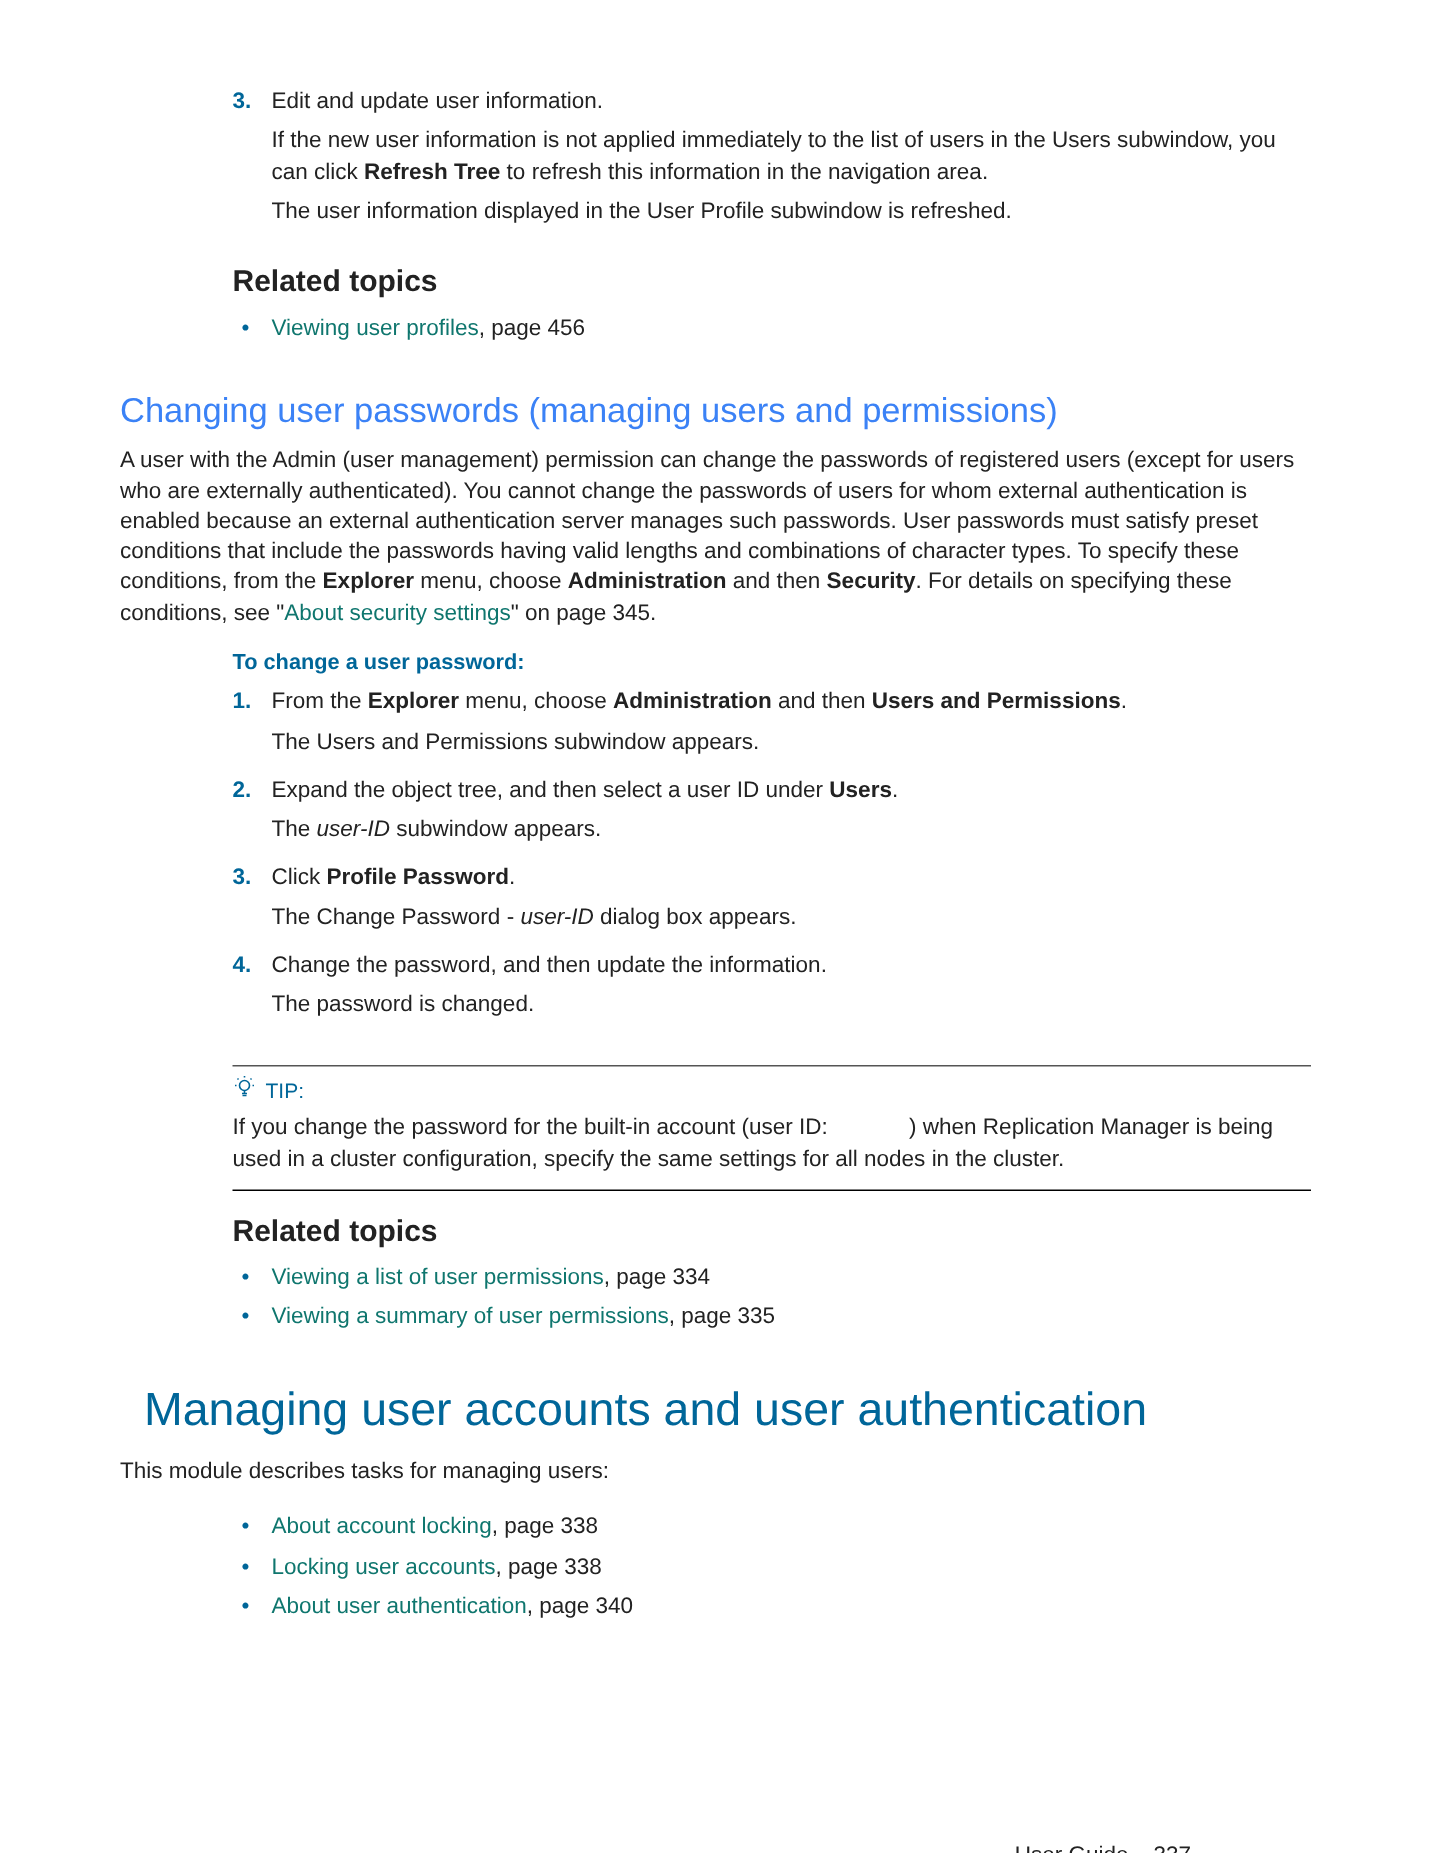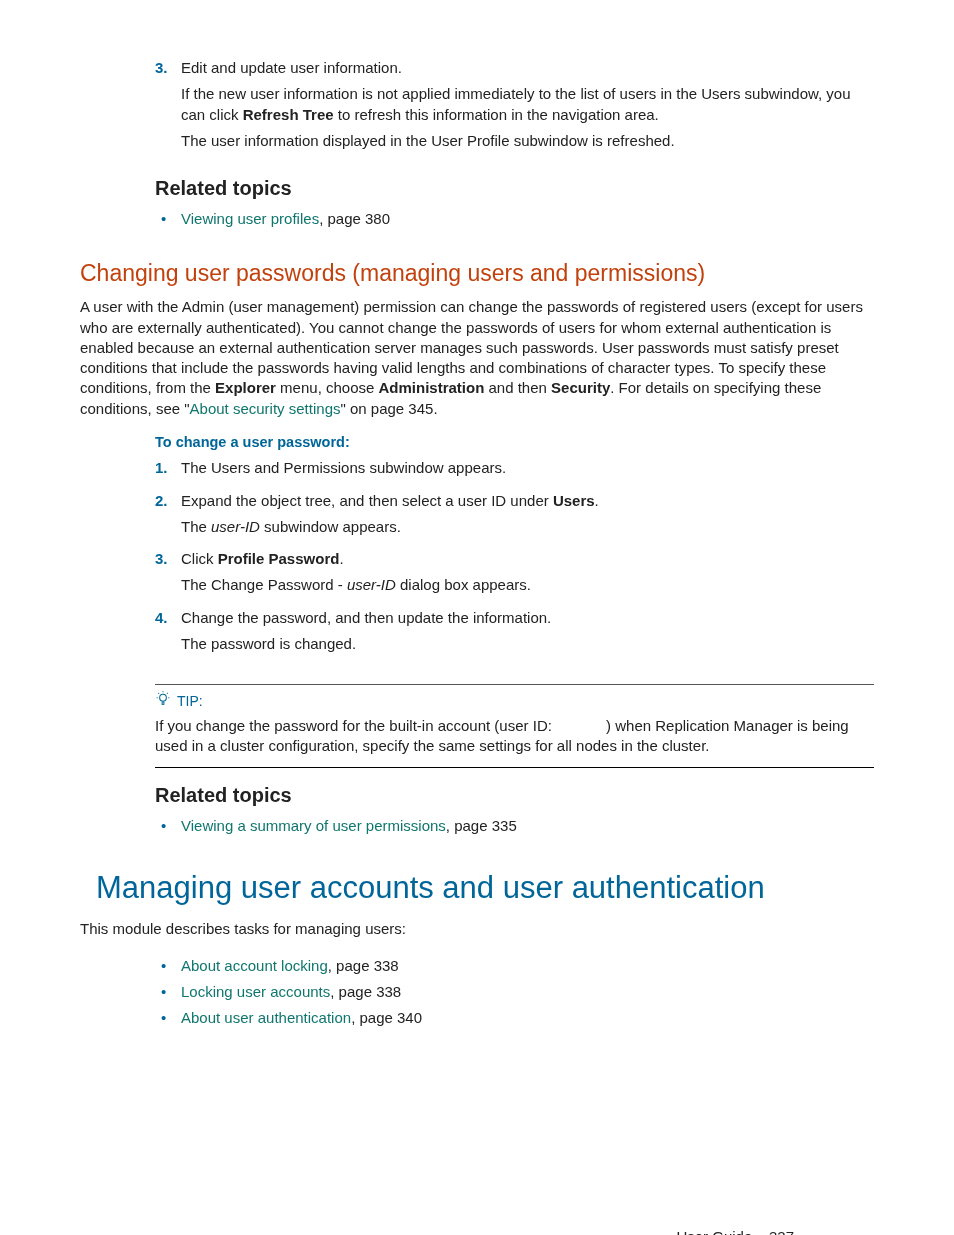--- a/index.html
+++ b/index.html
@@ -18,21 +18,21 @@
     font-stretch: condensed;
     font-size: 31px;
     color: #006699;
     font-weight: 400;
     margin: 28px 0 10px 16px;
   }
   .h2 {
     font-family: "Arial Narrow", Arial, sans-serif;
     font-stretch: condensed;
     font-size: 23px;
-    color: #c2410c;
+    color: #3b82f6;
     font-weight: 400;
     margin: 26px 0 8px 0;
   }
   .body-indent { margin-left: 75px; }
   .para { margin: 4px 0 14px 0; }
   .proc-label {
     color: #006699;
     font-weight: bold;
     margin: 10px 0 6px 75px;
     font-size: 14.5px;
@@ -104,31 +104,32 @@
     <span class="num">3.</span>
     <span>Edit and update user information.</span>
     <div class="sub">If the new user information is not applied immediately to the list of users in the Users subwindow, you can click <b>Refresh Tree</b> to refresh this information in the navigation area.</div>
     <div class="sub">The user information displayed in the User Profile subwindow is refreshed.</div>
   </li>
 </ol>
 
 <div class="related-label">Related topics</div>
 <ul class="bullets">
   <li>
-    <span class="link">Viewing user profiles</span><span>, page 380</span>
+    <span class="link">Viewing user profiles</span><span>, page 456</span>
   </li>
 </ul>
 
 <div class="h2">Changing user passwords (managing users and permissions)</div>
 <div class="body-indent para">A user with the Admin (user management) permission can change the passwords of registered users (except for users who are externally authenticated). You cannot change the passwords of users for whom external authentication is enabled because an external authentication server manages such passwords. User passwords must satisfy preset conditions that include the passwords having valid lengths and combinations of character types. To specify these conditions, from the <b>Explorer</b> menu, choose <b>Administration</b> and then <b>Security</b>. For details on specifying these conditions, see "<span class="link">About security settings</span>" on page 345.</div>
 
 <div class="proc-label">To change a user password:</div>
 <ol class="steps">
   <li>
     <span class="num">1.</span>
+    <span>From the <b>Explorer</b> menu, choose <b>Administration</b> and then <b>Users and Permissions</b>.</span>
     <div class="sub">The Users and Permissions subwindow appears.</div>
   </li>
   <li>
     <span class="num">2.</span>
     <span>Expand the object tree, and then select a user ID under <b>Users</b>.</span>
     <div class="sub">The <i>user-ID</i> subwindow appears.</div>
   </li>
   <li>
     <span class="num">3.</span>
     <span>Click <b>Profile Password</b>.</span>
@@ -157,20 +158,23 @@
       </svg>
     </span>
     <span>TIP:</span>
   </div>
   <div class="tip-body">If you change the password for the built-in account (user ID: &nbsp;&nbsp;&nbsp;&nbsp;&nbsp;&nbsp;&nbsp;&nbsp;&nbsp;&nbsp;&nbsp;&nbsp;) when Replication Manager is being used in a cluster configuration, specify the same settings for all nodes in the cluster.</div>
 </div>
 
 <div class="related-label">Related topics</div>
 <ul class="bullets">
   <li>
+    <span class="link">Viewing a list of user permissions</span><span>, page 334</span>
+  </li>
+  <li>
     <span class="link">Viewing a summary of user permissions</span><span>, page 335</span>
   </li>
 </ul>
 
 <div class="h1">Managing user accounts and user authentication</div>
 <div class="body-indent para">This module describes tasks for managing users:</div>
 <ul class="bullets">
   <li>
     <span class="link">About account locking</span><span>, page 338</span>
   </li>

